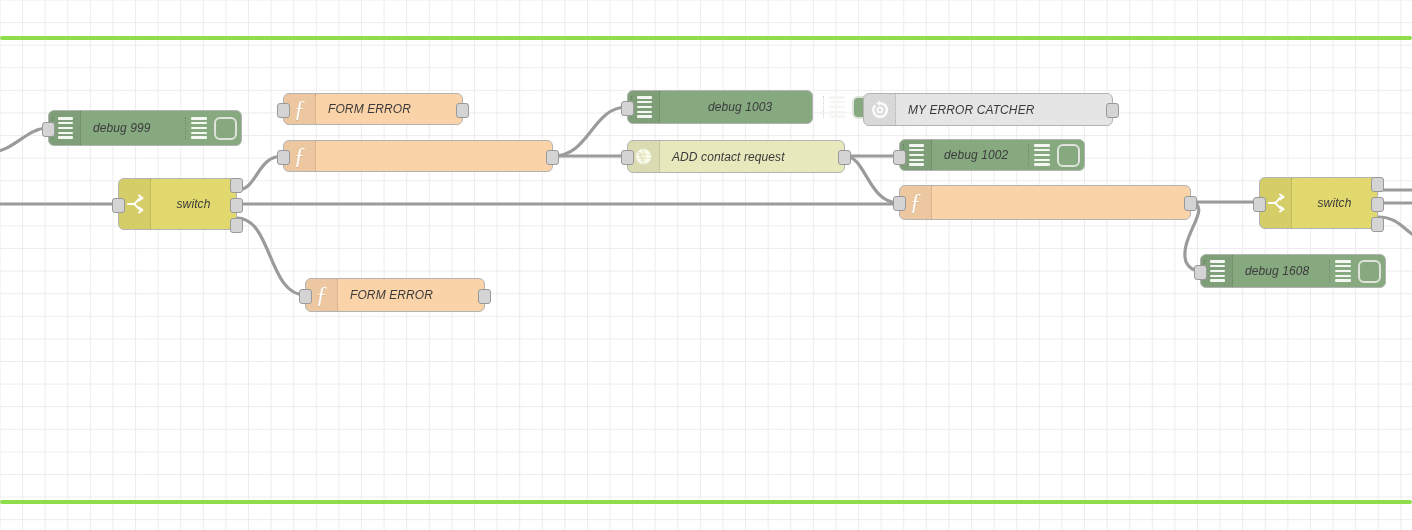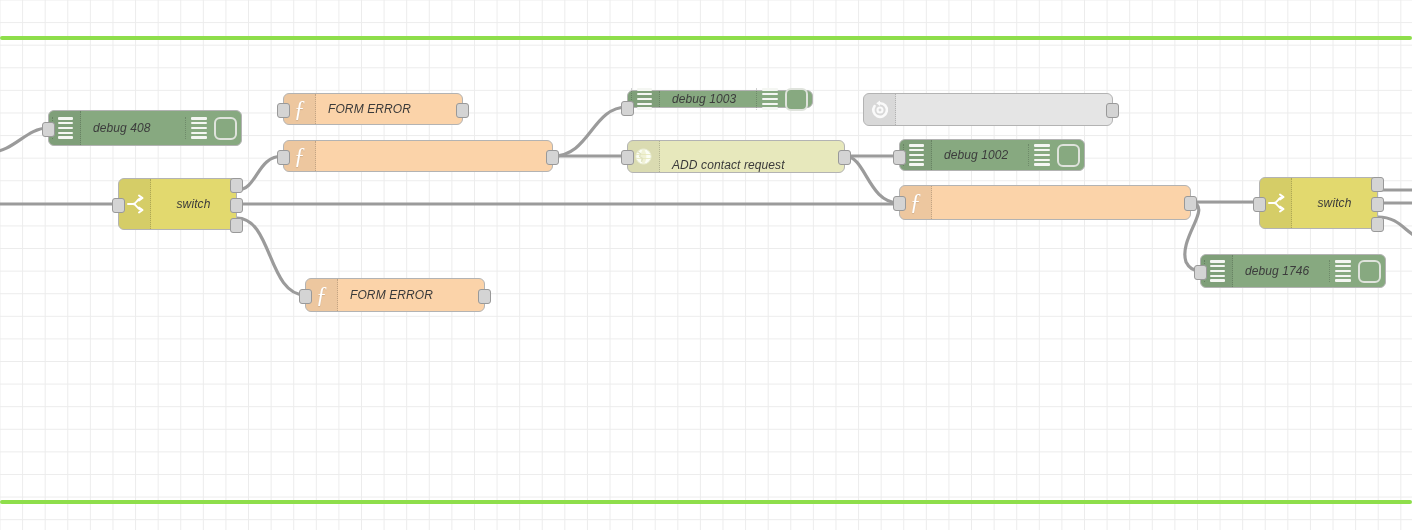--- a/index.html
+++ b/index.html
@@ -54,21 +54,21 @@
     white-space:nowrap;
     letter-spacing:.1px;
   }
   .node.label-center .label{text-align:center;font-style:italic;}
 
   
   .n-debug{background:#87a980;}
   .n-debug .label{color:#3c3c3c;}
   .n-function{background:#fbd3a9;}
   .n-switch{background:#e2d96e;}
-  .n-http{background:#e7e8bc;align-items:flex-end;}
+  .n-http{background:#e7e8bc;}
   .n-catch{background:#e5e5e5;}
 
   
   .debug-right{
     display:flex;align-items:center;align-self:stretch;
     flex:0 0 auto;padding-right:4px;
   }
   .debug-stripes{
     width:16px;height:22px;
     display:flex;flex-direction:column;justify-content:space-between;
@@ -134,21 +134,21 @@
       <div class="node n-debug" style="left: 48px; top: 110px; width: 194px; height: 36px;">
         <div class="icon-box">
           <div class="debug-stripes">
             <i></i>
             <i></i>
             <i></i>
             <i></i>
             <i></i>
           </div>
         </div>
-        <div class="label">debug 408</div>
+        <div class="label">debug 999</div>
         <div class="debug-right">
           <div class="debug-stripes">
             <i></i>
             <i></i>
             <i></i>
             <i></i>
             <i></i>
           </div>
           <div class="debug-btn"></div>
         </div>
@@ -184,21 +184,21 @@
         <div class="port out" style="top: 8.5px;"></div>
       </div>
       <div class="node n-function" style="left: 305px; top: 278px; width: 180px; height: 34px;">
         <div class="icon-box">
           <span class="glyph-fn">ƒ</span>
         </div>
         <div class="label">FORM ERROR</div>
         <div class="port in" style="top: 9.5px;"></div>
         <div class="port out" style="top: 9.5px;"></div>
       </div>
-      <div class="node n-debug" style="left: 627px; top: 90px; width: 186px; height: 18px;">
+      <div class="node n-debug" style="left: 627px; top: 90px; width: 186px; height: 34px; gap: 36px;">
         <div class="icon-box">
           <div class="debug-stripes">
             <i></i>
             <i></i>
             <i></i>
             <i></i>
             <i></i>
           </div>
         </div>
         <div class="label">debug 1003</div>
@@ -228,20 +228,21 @@
         <div class="port out" style="top: 9px;"></div>
       </div>
       <div class="node n-catch" style="left: 863px; top: 93px; width: 250px; height: 33px;">
         <div class="icon-box">
           <svg class="ico" width="20" height="20" viewBox="0 0 20 20">
             <path d="M10 3.2 A6.8 6.8 0 1 1 4.6 6" fill="none" stroke="#fafafa" stroke-width="2.6" stroke-linecap="round"></path>
             <path d="M10 0.4 L10 6 L6.2 3.2 Z" fill="#fafafa"></path>
             <circle cx="10" cy="10" r="2.5" fill="none" stroke="#fafafa" stroke-width="2.1"></circle>
           </svg>
         </div>
+        <div class="label">MY ERROR CATCHER</div>
         <div class="port out" style="top: 9px;"></div>
       </div>
       <div class="node n-debug" style="left: 899px; top: 139px; width: 186px; height: 32px;">
         <div class="icon-box">
           <div class="debug-stripes">
             <i></i>
             <i></i>
             <i></i>
             <i></i>
             <i></i>
@@ -284,21 +285,21 @@
       <div class="node n-debug" style="left: 1200px; top: 254px; width: 186px; height: 34px;">
         <div class="icon-box">
           <div class="debug-stripes">
             <i></i>
             <i></i>
             <i></i>
             <i></i>
             <i></i>
           </div>
         </div>
-        <div class="label">debug 1746</div>
+        <div class="label">debug 1608</div>
         <div class="debug-right">
           <div class="debug-stripes">
             <i></i>
             <i></i>
             <i></i>
             <i></i>
             <i></i>
           </div>
           <div class="debug-btn"></div>
         </div>

